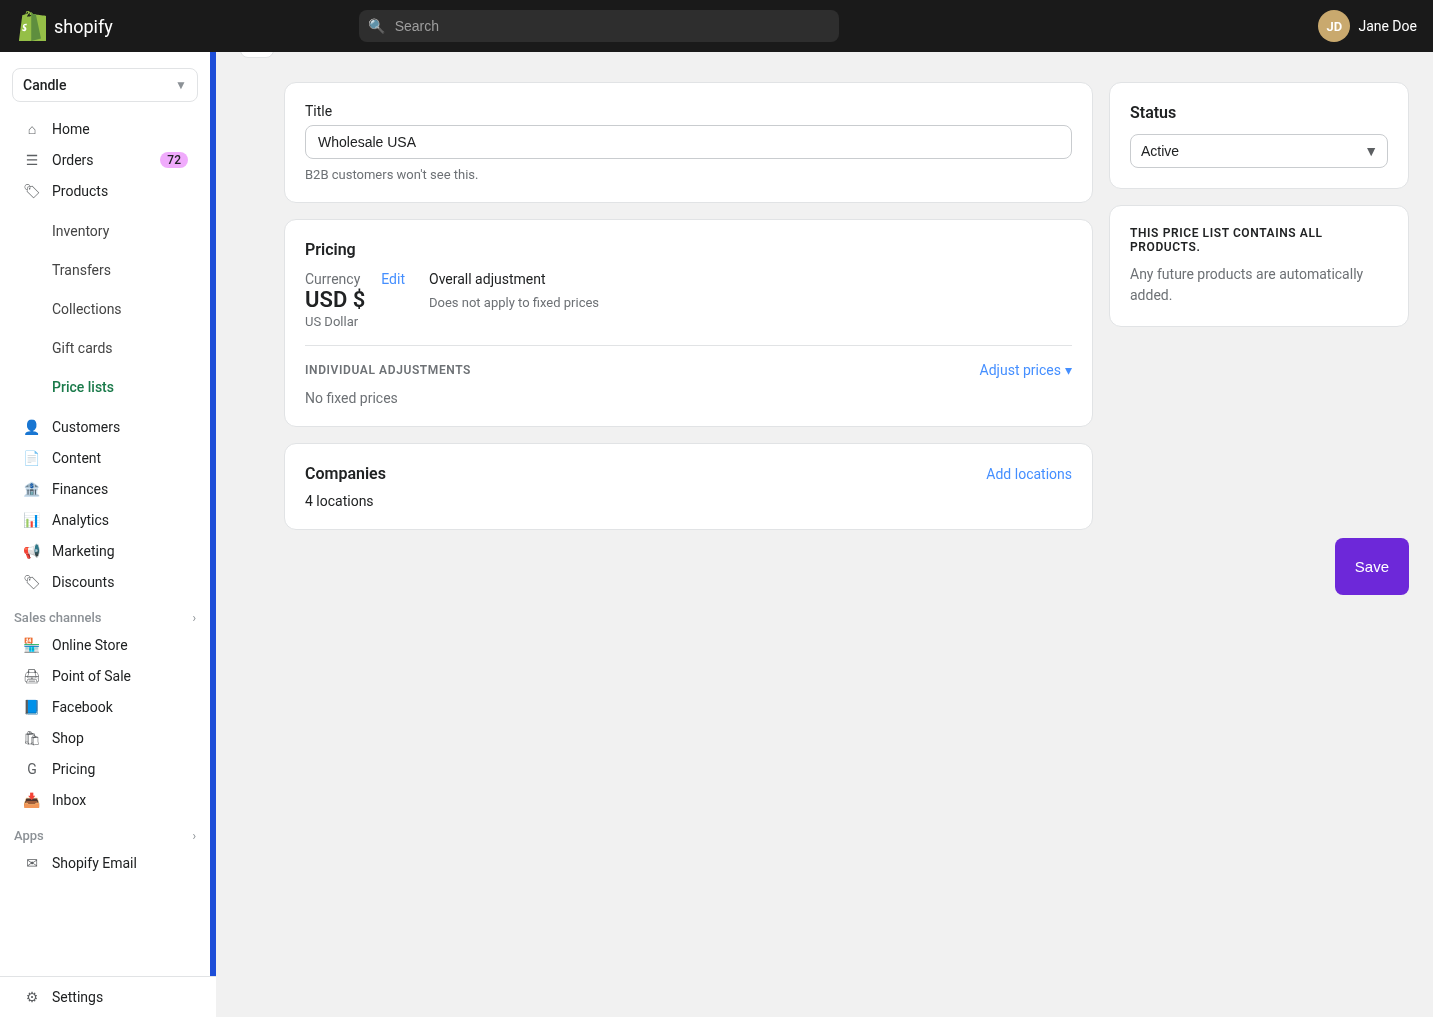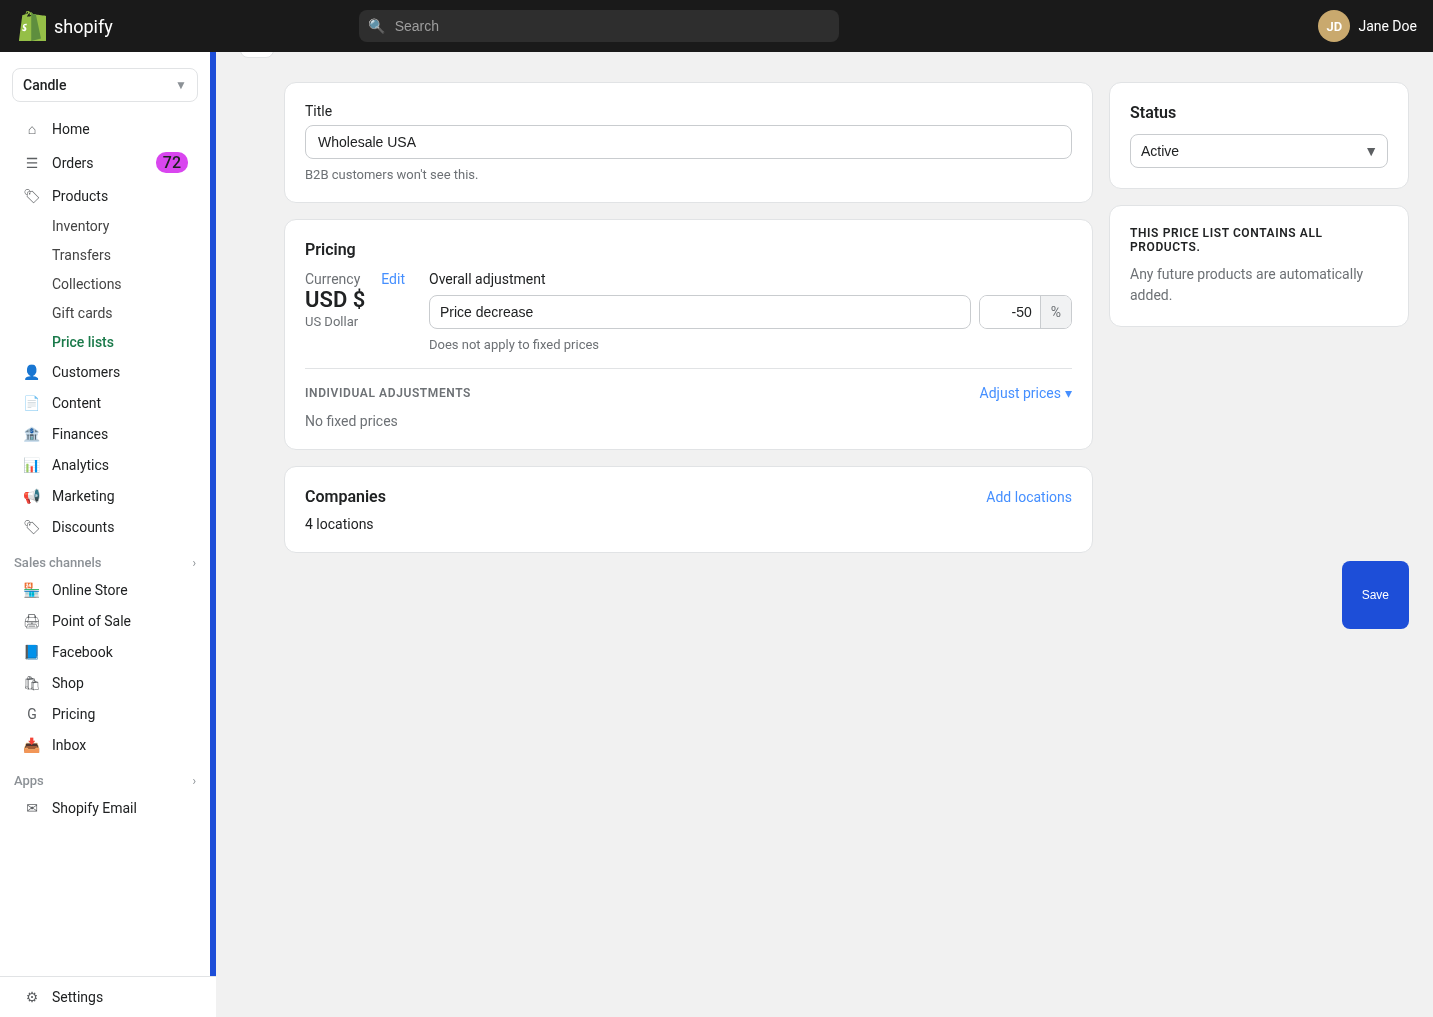--- a/index.html
+++ b/index.html
@@ -51,29 +51,29 @@
     .chevron-icon { color: #8c9196; font-size: 12px; }
 
     .nav-item {
       display: flex; align-items: center; gap: 10px;
       padding: 7px 14px; cursor: pointer; color: #202223;
       border-radius: 8px; margin: 1px 8px;
       font-size: 14px; text-decoration: none;
     }
     .nav-item .nav-icon { width: 20px; text-align: center; color: #5c5f62; flex-shrink: 0; }
     .nav-badge {
-      margin-left: auto; background: #d946ef;
-      color: #202223; font-size: 16px; padding: 1px 7px;
+      margin-left: auto; background: #f0abfc;
+      color: #202223; font-size: 12px; padding: 1px 7px;
       border-radius: 10px; font-weight: 500;
     }
 
     .nav-sub-item {
       display: flex; align-items: center;
       padding: 6px 14px 6px 44px; cursor: pointer; color: #444;
-      border-radius: 8px; margin: 1px 8px; font-size: 14px;
+      border-radius: 8px; margin: 11px 8px; font-size: 14px;
     }
     .nav-sub-item.active { color: #1a7a4a; font-weight: 500; }
 
     .nav-section {
       display: flex; align-items: center; justify-content: space-between;
       padding: 12px 14px 4px; cursor: pointer;
     }
     .nav-section-label { font-size: 13px; color: #8c9196; font-weight: 500; }
     .nav-section-arrow { color: #8c9196; font-size: 12px; }
 
@@ -185,22 +185,22 @@
 
     .info-card-title {
       font-size: 12px; font-weight: 600; color: #202223;
       text-transform: uppercase; letter-spacing: 0.05em; margin-bottom: 10px;
     }
     .info-card-text { font-size: 14px; color: #6d7175; line-height: 1.5; }
 
     
     .save-row { display: flex; justify-content: flex-end; margin-top: 8px; }
     .save-btn {
-      background: #1d4ed8; color: #fff; border: none;
-      padding: 27px 20px; border-radius: 8px; font-size: 12px;
+      background: #6d28d9; color: #fff; border: none;
+      padding: 20px 20px; border-radius: 8px; font-size: 15px;
       font-weight: 500; cursor: pointer;
     }
 
     
     .shopify-logo-svg { width: 30px; height: 30px; }
   </style>
 </head>
 <body>
 
 <div class="topbar">
@@ -356,30 +356,20 @@
             <div class="currency-header">
               <span class="currency-label">Currency</span>
               <span class="currency-edit">Edit</span>
             </div>
             <div class="currency-amount">USD $</div>
             <div class="currency-name">US Dollar</div>
           </div>
 
           <div class="overall-adj-col">
             <div class="overall-adj-label">Overall adjustment</div>
-            <div class="adj-row">
-              <select class="adj-select">
-                <option>Price decrease</option>
-                <option>Price increase</option>
-              </select>
-              <div class="adj-input-wrap">
-                <input type="text" class="adj-input" value="-50" style="">
-                <span class="adj-pct">%</span>
-              </div>
-            </div>
             <p class="adj-hint">Does not apply to fixed prices</p>
           </div>
         </div>
 
         <div class="section-divider"></div>
 
         <div class="individual-header">
           <span class="individual-label">INDIVIDUAL ADJUSTMENTS</span>
           <span class="adjust-prices-btn">
             <span>Adjust prices</span>

